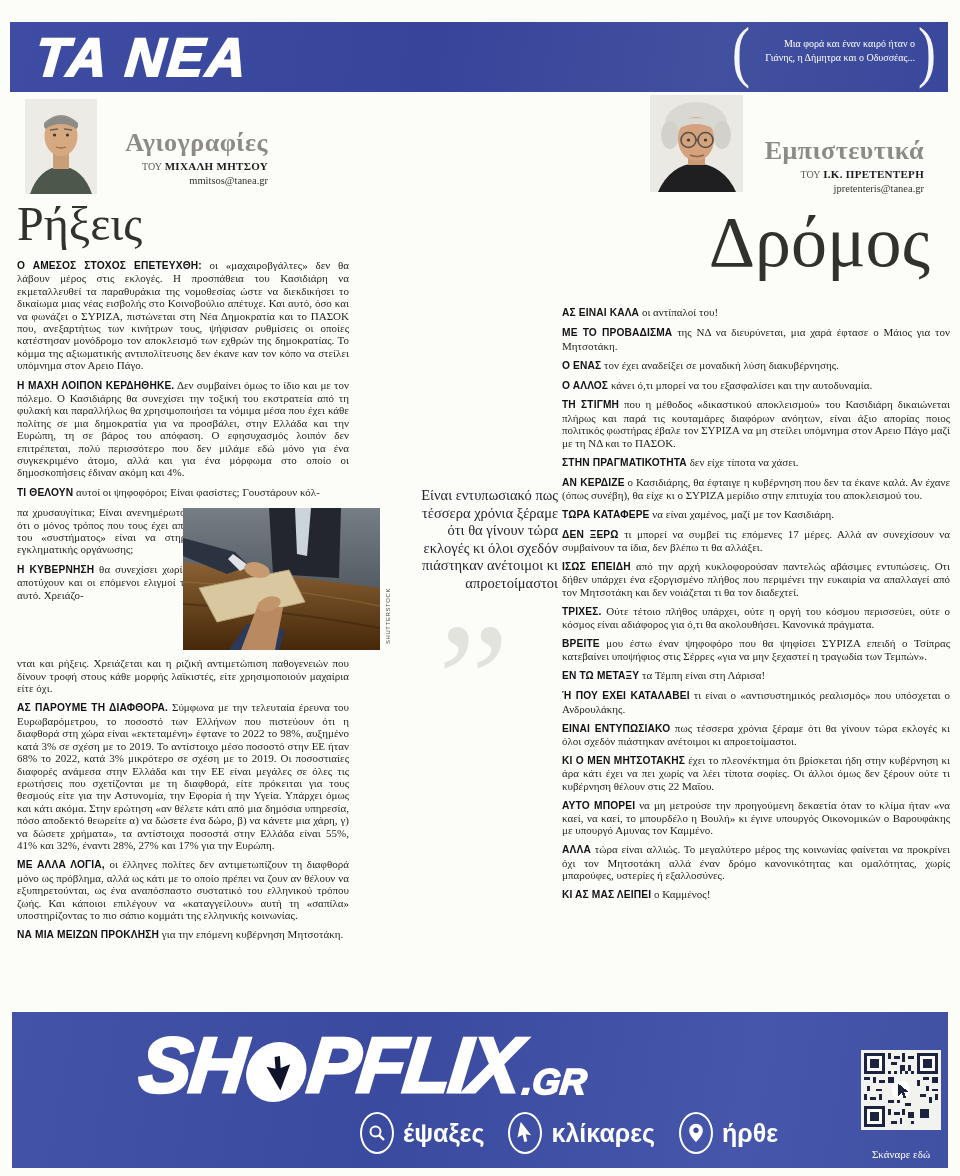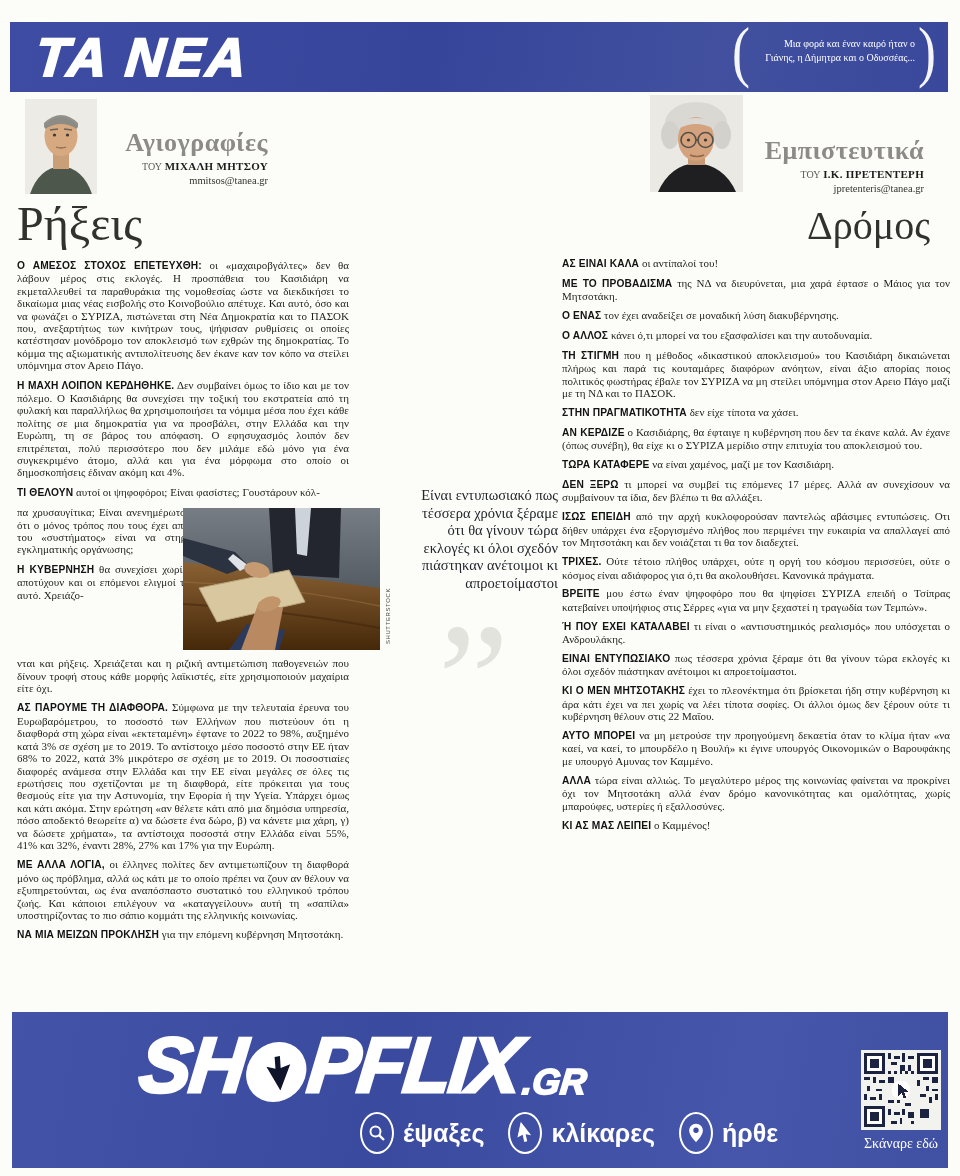--- a/index.html
+++ b/index.html
@@ -37,21 +37,21 @@
     letter-spacing:.15px;color:#121212;}
   .lead:empty{display:none;}
   .wrap-row{display:flex;width:400px;margin-bottom:7px;}
   .narrow-col{width:158px;margin-right:8px;flex:none;}
   .narrow-col p.para{width:158px;}
   .photo-fig{width:212px;flex:none;position:relative;margin:0;padding-top:2px;}
   .photo-fig svg{display:block;}
   .credit{position:absolute;right:4px;bottom:6px;writing-mode:vertical-rl;transform:rotate(180deg);
     font-family:"Liberation Sans",sans-serif;font-size:6px;letter-spacing:.6px;color:#4a4a46;}
   #article-right{position:absolute;left:562px;top:206px;width:388px;}
-  #article-right .art-title{font-size:40px;text-align:right;padding-right:20px;margin-bottom:10px;}
+  #article-right .art-title{font-size:72px;text-align:right;padding-right:20px;margin-bottom:27px;}
   #article-right p.para{width:388px;margin-bottom:6.5px;}
   
   #pullquote{position:absolute;left:408px;top:487px;width:150px;text-align:right;
     font-size:14.5px;line-height:17.6px;color:#23262c;}
   #quote-glyph{position:absolute;left:438px;top:600px;font-size:160px;line-height:1;
     color:#e3e3de;font-family:"Liberation Serif",serif;}
   
   #ad{position:absolute;left:12px;top:1012px;width:936px;height:156px;
     background:linear-gradient(100deg,#4353a7 0%,#3a4a9e 40%,#4656ab 78%,#4050a2 100%);}
   .shopflix{position:absolute;left:128px;top:14px;display:flex;align-items:flex-end;
@@ -62,21 +62,21 @@
     margin:0 1px 2px 3px;position:relative;}
   .o-cursor svg{position:absolute;left:14px;top:12px;}
   .tld{font-size:36px;-webkit-text-stroke:1.8px #fff;margin-left:5px;padding-bottom:4px;letter-spacing:0;}
   .feat-row{position:absolute;left:348px;top:100px;display:flex;align-items:center;gap:24px;color:#fff;}
   .feat{display:flex;align-items:center;gap:9px;}
   .feat-oval{width:30px;height:38px;border:2.4px solid #fff;border-radius:50%;
     display:flex;align-items:center;justify-content:center;flex:none;}
   .feat-label{font-family:"Liberation Sans",sans-serif;font-weight:700;font-size:25px;line-height:1;}
   #qr-block{position:absolute;left:843px;top:38px;width:92px;text-align:center;}
   #qr-box{width:80px;height:80px;background:#f2f2ee;margin:0 auto;padding:3px;box-sizing:border-box;}
-  #qr-caption{margin-top:6px;font-size:14px;color:#fff;font-family:"Liberation Serif",serif;}
+  #qr-caption{margin-top:18px;font-size:11px;color:#fff;font-family:"Liberation Serif",serif;}
 </style>
 </head>
 <body>
 
 <div class="banner">
   <div class="banner-logo">ΤΑ ΝΕΑ</div>
   <div class="banner-speech">
     <span class="paren">(</span>
     <div class="speech-text">Μια φορά και έναν καιρό ήταν ο Γιάνης, η Δήμητρα και ο Οδυσσέας...</div>
     <span class="paren">)</span>
@@ -198,20 +198,21 @@
       <p class="para"><b class="lead">Ο ΕΝΑΣ</b> <span>τον έχει αναδείξει σε μοναδική λύση διακυβέρνησης.</span></p>
       <p class="para"><b class="lead">Ο ΑΛΛΟΣ</b> <span>κάνει ό,τι μπορεί να του εξασφαλίσει και την αυτοδυναμία.</span></p>
       <p class="para"><b class="lead">ΤΗ ΣΤΙΓΜΗ</b> <span>που η μέθοδος «δικαστικού αποκλεισμού» του Κασιδιάρη δικαιώνεται πλήρως και παρά τις κουταμάρες διαφόρων ανόητων, είναι άξιο απορίας ποιος πολιτικός φωστήρας έβαλε τον ΣΥΡΙΖΑ να μη στείλει υπόμνημα στον Αρειο Πάγο μαζί με τη ΝΔ και το ΠΑΣΟΚ.</span></p>
       <p class="para"><b class="lead">ΣΤΗΝ ΠΡΑΓΜΑΤΙΚΟΤΗΤΑ</b> <span>δεν είχε τίποτα να χάσει.</span></p>
       <p class="para"><b class="lead">ΑΝ ΚΕΡΔΙΖΕ</b> <span>ο Κασιδιάρης, θα έφταιγε η κυβέρνηση που δεν τα έκανε καλά. Αν έχανε (όπως συνέβη), θα είχε κι ο ΣΥΡΙΖΑ μερίδιο στην επιτυχία του αποκλεισμού του.</span></p>
       <p class="para"><b class="lead">ΤΩΡΑ ΚΑΤΑΦΕΡΕ</b> <span>να είναι χαμένος, μαζί με τον Κασιδιάρη.</span></p>
       <p class="para"><b class="lead">ΔΕΝ ΞΕΡΩ</b> <span>τι μπορεί να συμβεί τις επόμενες 17 μέρες. Αλλά αν συνεχίσουν να συμβαίνουν τα ίδια, δεν βλέπω τι θα αλλάξει.</span></p>
       <p class="para"><b class="lead">ΙΣΩΣ ΕΠΕΙΔΗ</b> <span>από την αρχή κυκλοφορούσαν παντελώς αβάσιμες εντυπώσεις. Οτι δήθεν υπάρχει ένα εξοργισμένο πλήθος που περιμένει την ευκαιρία να απαλλαγεί από τον Μητσοτάκη και δεν νοιάζεται τι θα τον διαδεχτεί.</span></p>
       <p class="para"><b class="lead">ΤΡΙΧΕΣ.</b> <span>Ούτε τέτοιο πλήθος υπάρχει, ούτε η οργή του κόσμου περισσεύει, ούτε ο κόσμος είναι αδιάφορος για ό,τι θα ακολουθήσει. Κανονικά πράγματα.</span></p>
       <p class="para"><b class="lead">ΒΡΕΙΤΕ</b> <span>μου έστω έναν ψηφοφόρο που θα ψηφίσει ΣΥΡΙΖΑ επειδή ο Τσίπρας κατεβαίνει υποψήφιος στις Σέρρες «για να μην ξεχαστεί η τραγωδία των Τεμπών».</span></p>
+      <p class="para"><b class="lead">ΕΝ ΤΩ ΜΕΤΑΞΥ</b> <span>τα Τέμπη είναι στη Λάρισα!</span></p>
       <p class="para"><b class="lead">Ή ΠΟΥ ΕΧΕΙ ΚΑΤΑΛΑΒΕΙ</b> <span>τι είναι ο «αντισυστημικός ρεαλισμός» που υπόσχεται ο Ανδρουλάκης.</span></p>
       <p class="para"><b class="lead">ΕΙΝΑΙ ΕΝΤΥΠΩΣΙΑΚΟ</b> <span>πως τέσσερα χρόνια ξέραμε ότι θα γίνουν τώρα εκλογές κι όλοι σχεδόν πιάστηκαν ανέτοιμοι κι απροετοίμαστοι.</span></p>
       <p class="para"><b class="lead">ΚΙ Ο ΜΕΝ ΜΗΤΣΟΤΑΚΗΣ</b> <span>έχει το πλεονέκτημα ότι βρίσκεται ήδη στην κυβέρνηση κι άρα κάτι έχει να πει χωρίς να λέει τίποτα σοφίες. Οι άλλοι όμως δεν ξέρουν ούτε τι κυβέρνηση θέλουν στις 22 Μαΐου.</span></p>
       <p class="para"><b class="lead">ΑΥΤΟ ΜΠΟΡΕΙ</b> <span>να μη μετρούσε την προηγούμενη δεκαετία όταν το κλίμα ήταν «να καεί, να καεί, το μπουρδέλο η Βουλή» κι έγινε υπουργός Οικονομικών ο Βαρουφάκης με υπουργό Αμυνας τον Καμμένο.</span></p>
       <p class="para"><b class="lead">ΑΛΛΑ</b> <span>τώρα είναι αλλιώς. Το μεγαλύτερο μέρος της κοινωνίας φαίνεται να προκρίνει όχι τον Μητσοτάκη αλλά έναν δρόμο κανονικότητας και ομαλότητας, χωρίς μπαρούφες, υστερίες ή εξαλλοσύνες.</span></p>
       <p class="para"><b class="lead">ΚΙ ΑΣ ΜΑΣ ΛΕΙΠΕΙ</b> <span>ο Καμμένος!</span></p>
     </div>
 </div>
 
 <div id="ad">

